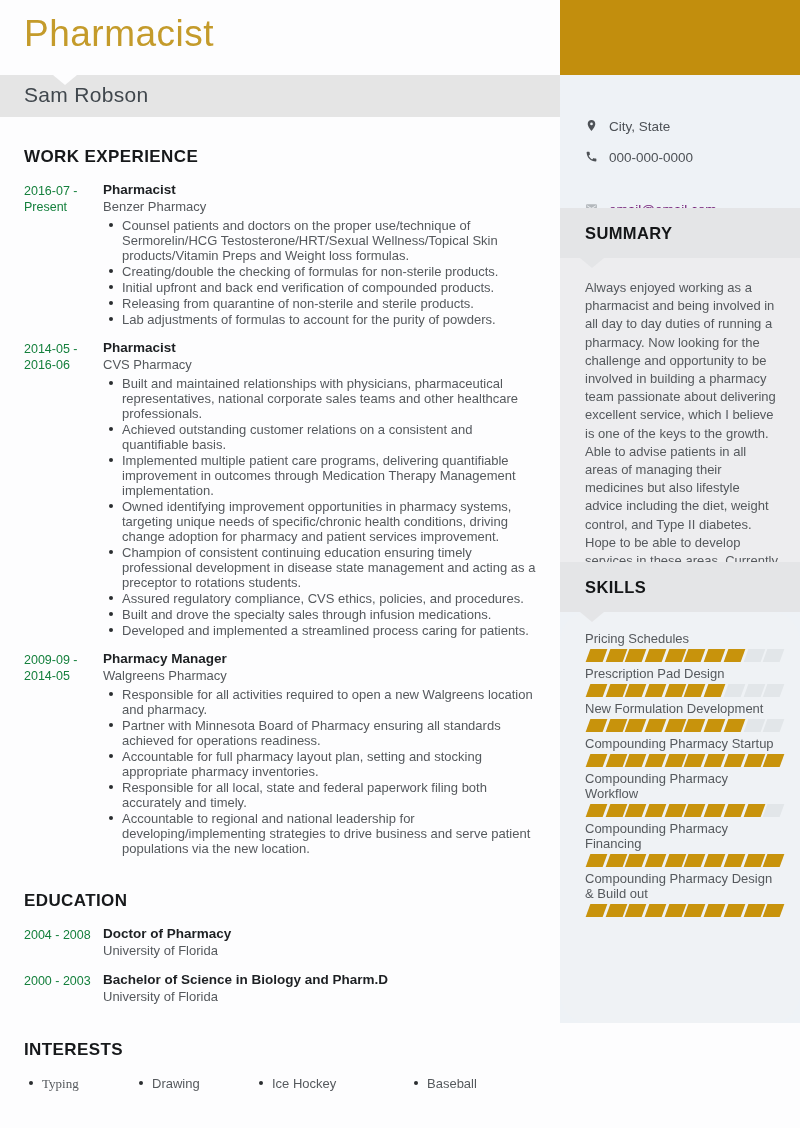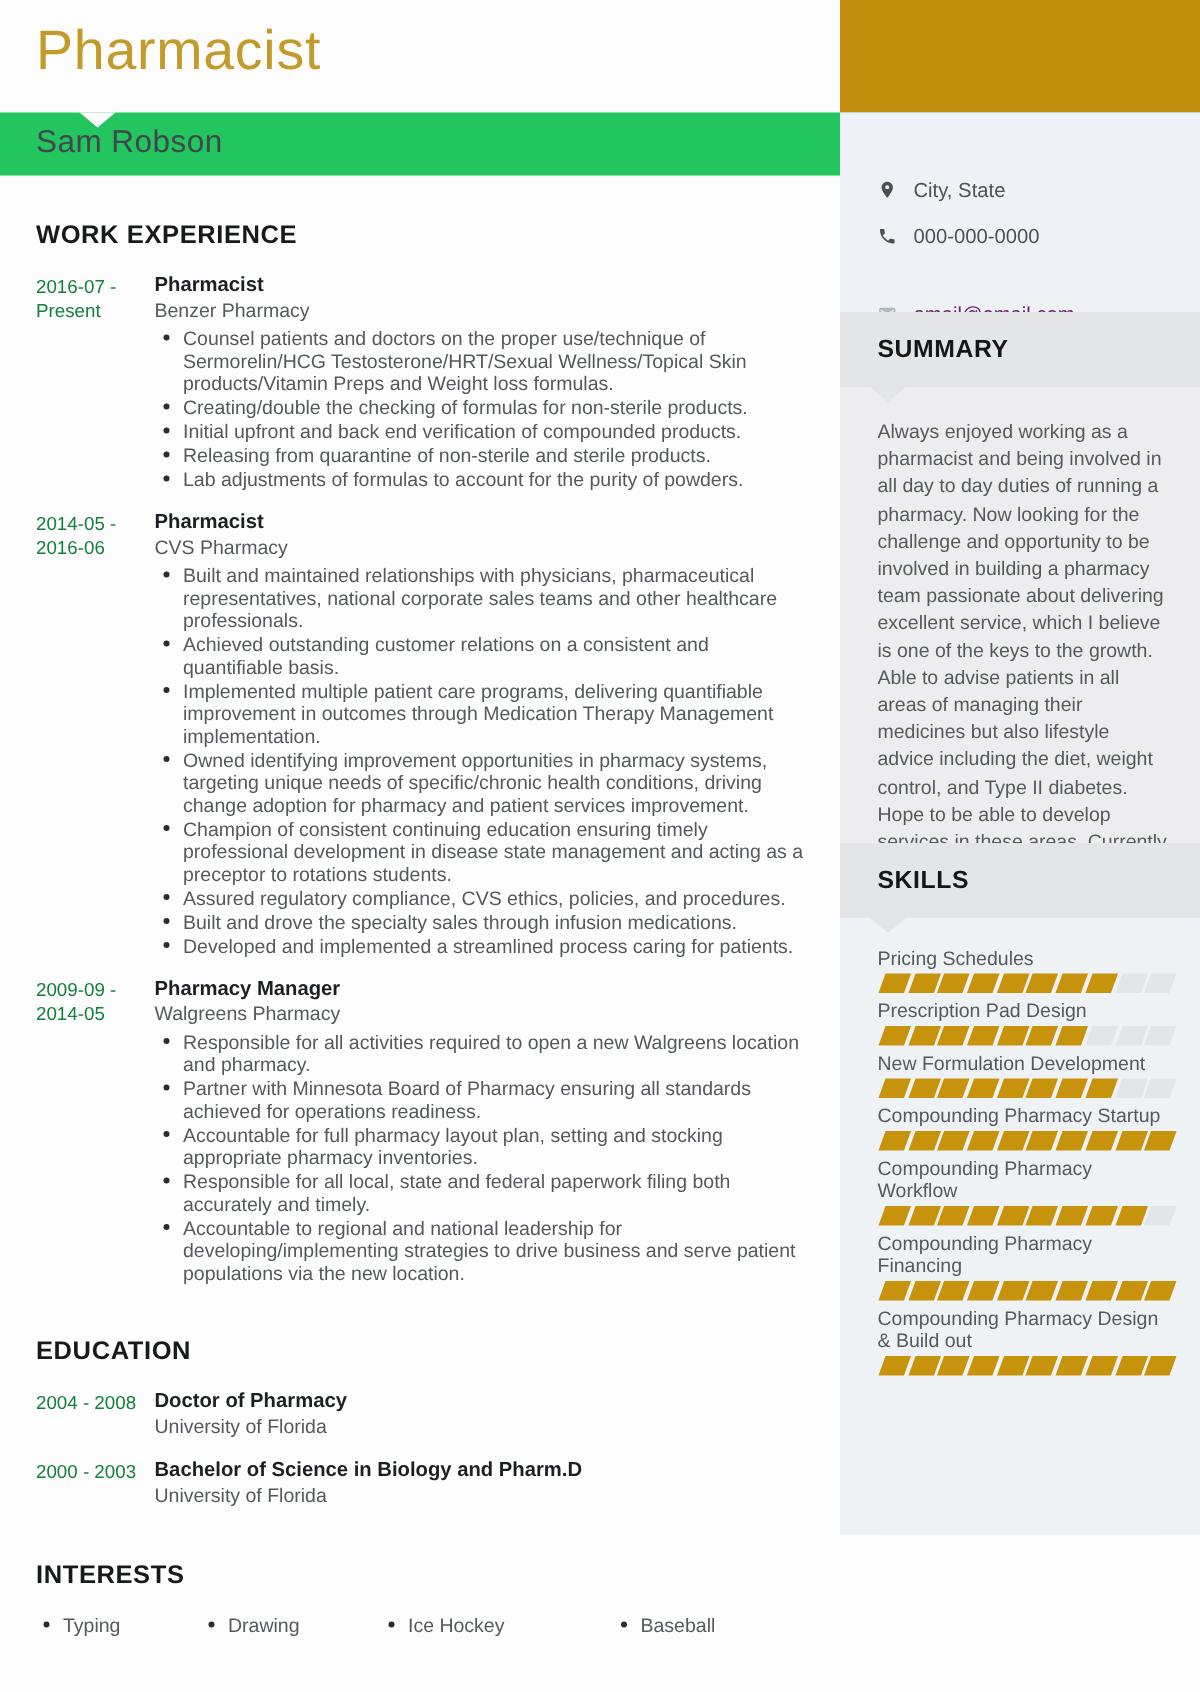--- a/index.html
+++ b/index.html
@@ -6,21 +6,21 @@
   html,body { background:#ffffff; }
   body { width:800px; font-family:"Liberation Sans","DejaVu Sans",sans-serif; }
   .page { position:relative; width:800px; height:1128px; background:#fdfdfe; overflow:hidden; }
 
   
   .top { position:relative; height:75px; background:#fdfdfe; }
   .doc-title { position:absolute; left:24px; top:13px; font-size:37px; font-weight:300; color:var(--gold-title,#c49b2b); letter-spacing:.5px; }
   .gold-block { position:absolute; right:0; top:0; width:240px; height:75px; background:var(--gold-block,#c28e0d); }
 
   
-  .name-band { position:relative; height:42px; background:#22c55e; }
+  .name-band { position:relative; height:42px; background:#e5e5e5; }
   .band-notch { position:absolute; left:53px; top:0; width:0; height:0;
     border-left:12px solid transparent; border-right:12px solid transparent; border-top:10px solid #fdfdfe; }
   .person-name { position:absolute; left:24px; top:8px; font-size:21px; color:#40474d; letter-spacing:.3px; }
 
   
   .main { position:absolute; left:0; top:117px; width:560px; padding:30px 22px 0 24px; }
   h2.sec { font-size:17px; font-weight:700; color:#17191b; letter-spacing:.4px; margin-bottom:14px; }
   .entry { display:flex; margin-bottom:11px; }
   .entry-dates { width:79px; flex:none; font-size:12.5px; color:#15803d; line-height:16px; padding-top:2px; white-space:nowrap; }
   .entry-body { flex:1; }
@@ -28,26 +28,26 @@
   .entry-company { font-size:13px; color:#55595d; line-height:17px; margin-bottom:3px; }
   .bullets { list-style:none; }
   .bullets li { position:relative; padding-left:19px; font-size:13px; color:#55595d; line-height:15px; margin-bottom:1px; }
   .bullets li::before { content:""; position:absolute; left:6px; top:5px; width:4px; height:4px; border-radius:50%; background:#2a2d30; }
   .section-gap { margin-top:34px; }
   .edu-entry .entry-company { margin-bottom:1px; }
 
   .interests-row { display:flex; margin-top:16px; }
   .interest { position:relative; padding-left:18px; font-size:13px; color:#55595d; }
   .interest::before { content:""; position:absolute; left:5px; top:5px; width:4px; height:4px; border-radius:50%; background:#2a2d30; }
-  .interest:nth-child(1){ width:110px; } .interest:nth-child(2){ width:120px; } .interest:nth-child(3){ width:155px; }
+  .interest:nth-child(1){ width:110px;font-family:Liberation Serif, serif; } .interest:nth-child(2){ width:120px; } .interest:nth-child(3){ width:155px; }
 
   
   .sidebar { position:absolute; left:560px; top:75px; width:240px; height:948px; background:#eef2f6; }
   .contact { padding:44px 15px 0 25px; height:133px; }
-  .contact-item { display:flex; align-items:center; margin-bottom:16px; font-size:13.5px; color:#4d5156; }
+  .contact-item { display:flex; margin-bottom:16px; font-size:13.5px; color:#4d5156; }
   .contact-item svg { width:13px; height:13px; margin-right:11px; fill:#4d5156; flex:none; }
   .contact-item.muted { color:#701a75;margin-top:37px; }
   .contact-item.muted svg { fill:#b3b8bc; }
 
   .side-band { position:relative; height:50px; background:#e4e5e7; display:flex; align-items:center; padding-left:25px; }
   .side-band h2 { margin:0; font-size:16.5px; font-weight:700; color:#141618; letter-spacing:.4px; }
   .side-notch { position:absolute; left:20px; bottom:-10px; width:0; height:0;
     border-left:12px solid transparent; border-right:12px solid transparent; border-top:10px solid #e4e5e7; z-index:2; }
 
   .summary-content { background:#ededef; padding:21px 20px 0 25px; height:304px; font-size:13px; line-height:18.2px; color:#55595d; overflow:hidden; }

